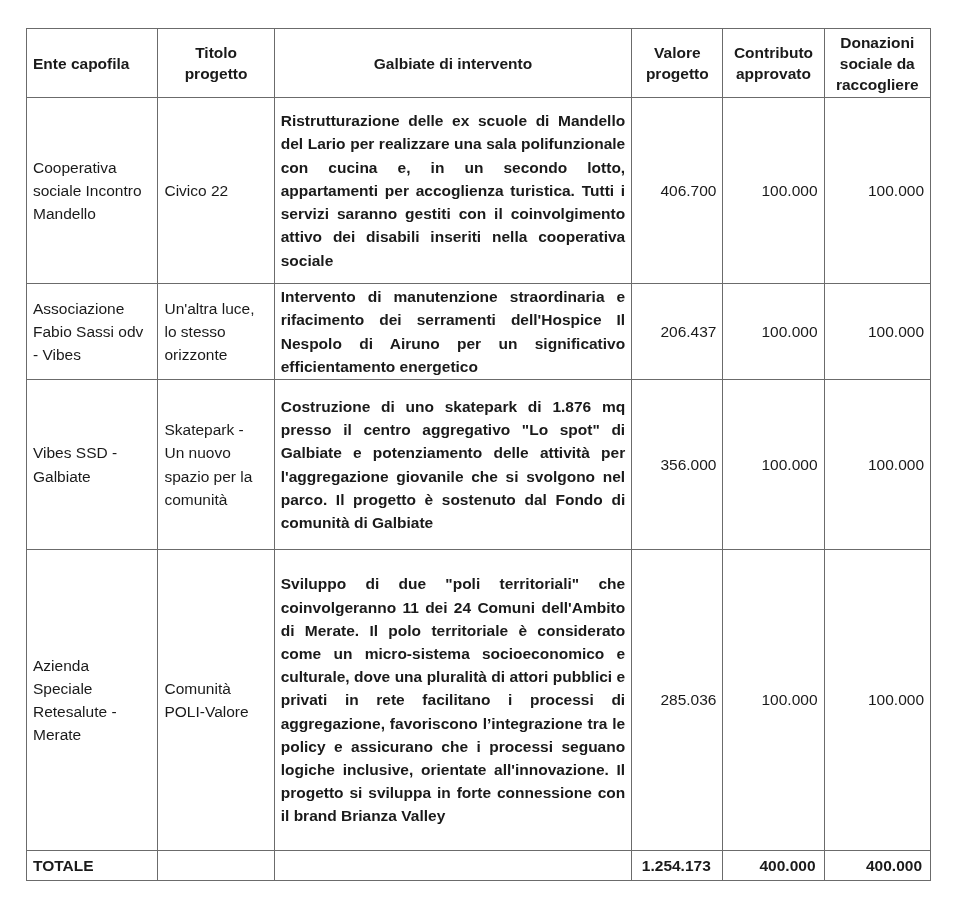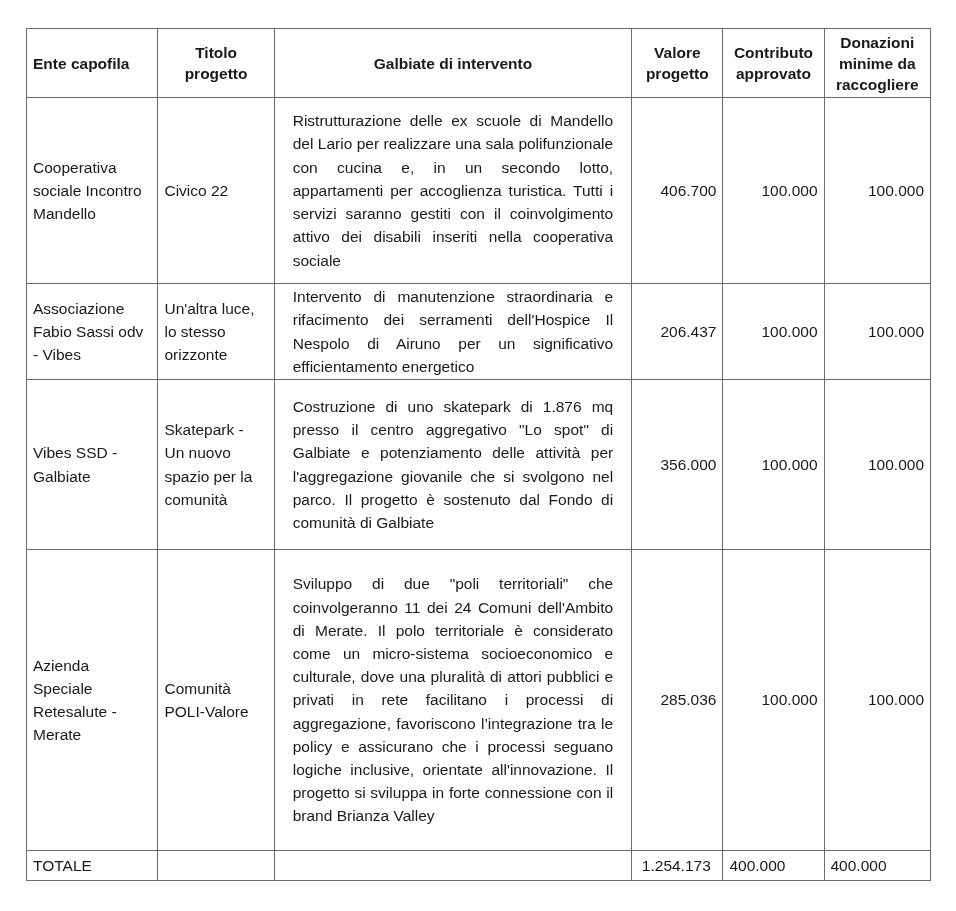--- a/index.html
+++ b/index.html
@@ -13,50 +13,50 @@
   td, th { border: 1.5px solid #6b6b6b; padding: 1px 6px; vertical-align: middle; }
   th { font-weight: bold; text-align: center; line-height: 21px; height: 66px; font-size: 15.5px; }
   th.left { text-align: left; }
   td { line-height: 23.2px; }
   .c1 { width: 121px; }
   .c2 { width: 107px; }
   .c3 { width: 329px; }
   .c4 { width: 84px; }
   .c5 { width: 93px; }
   .c6 { width: 98px; }
-  td.desc { text-align: justify; text-align-last: left; padding: 0 18px; }
+  td.desc { text-align: justify; text-align-last: left; padding: 0 6px; font-weight: bold; }
   td.num { text-align: right; }
   tr.r1 td { height: 183px; }
   tr.r2 td { height: 93px; }
   tr.r3 td { height: 167px; }
   tr.r4 td { height: 298px; }
-  tr.total td { height: 27px; font-weight: normal; margin-left: 35px; }
+  tr.total td { height: 27px; font-weight: bold; margin-left: 35px; }
   tr.total td.num { text-align: center; padding-right: 8px; }
-  tr.total td.num.ctr { text-align: left; }
+  tr.total td.num.ctr { text-align: right; }
 </style>
 </head>
 <body>
 
 <table>
   <colgroup>
     <col class="c1">
       <col class="c2">
       <col class="c3">
       <col class="c4">
       <col class="c5">
       <col class="c6">
   </colgroup>
   <thead>
     <tr>
       <th class="left">Ente capofila</th>
       <th>Titolo progetto</th>
       <th>Galbiate di intervento</th>
       <th>Valore progetto</th>
       <th>Contributo approvato</th>
-      <th>Donazioni minime da raccogliere</th>
+      <th>Donazioni sociale da raccogliere</th>
     </tr>
   </thead>
   <tbody>
     <tr class="r1">
       <td>Cooperativa sociale Incontro Mandello</td>
       <td>Civico 22</td>
       <td class="desc">Ristrutturazione delle ex scuole di Mandello del Lario per realizzare una sala polifunzionale con cucina e, in un secondo lotto, appartamenti per accoglienza turistica. Tutti i servizi saranno gestiti con il coinvolgimento attivo dei disabili inseriti nella cooperativa sociale</td>
       <td class="num">406.700</td>
       <td class="num">100.000</td>
       <td class="num">100.000</td>

